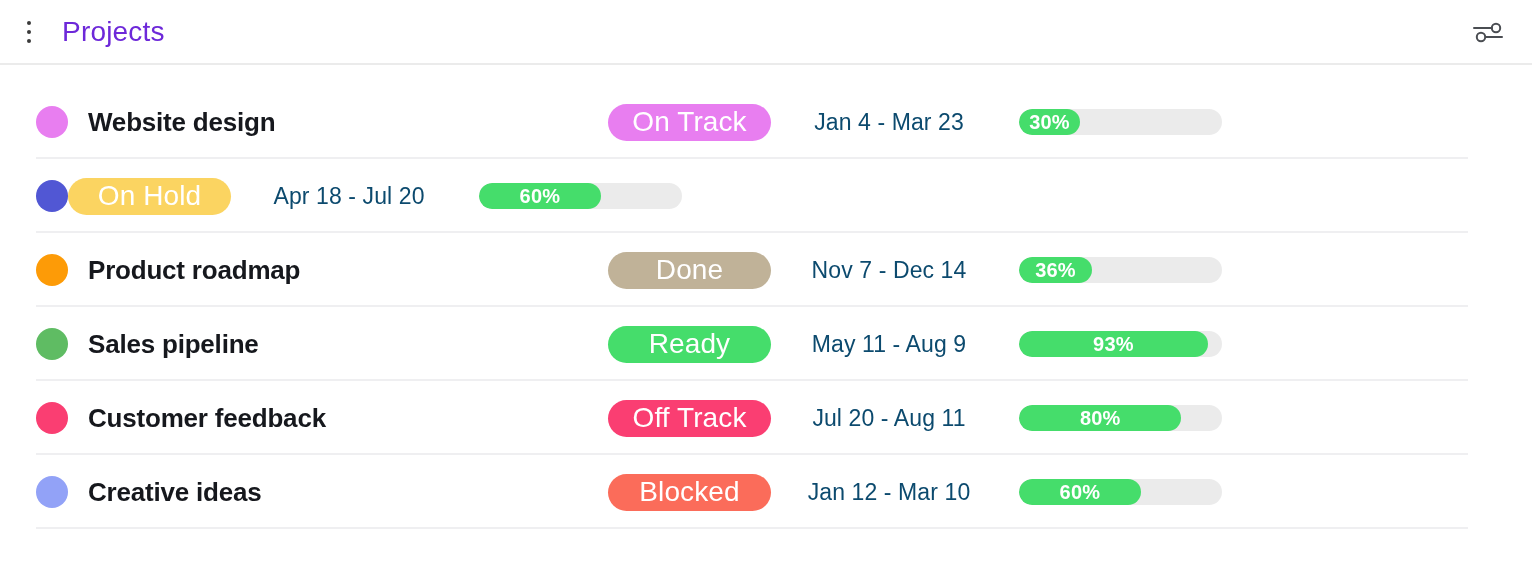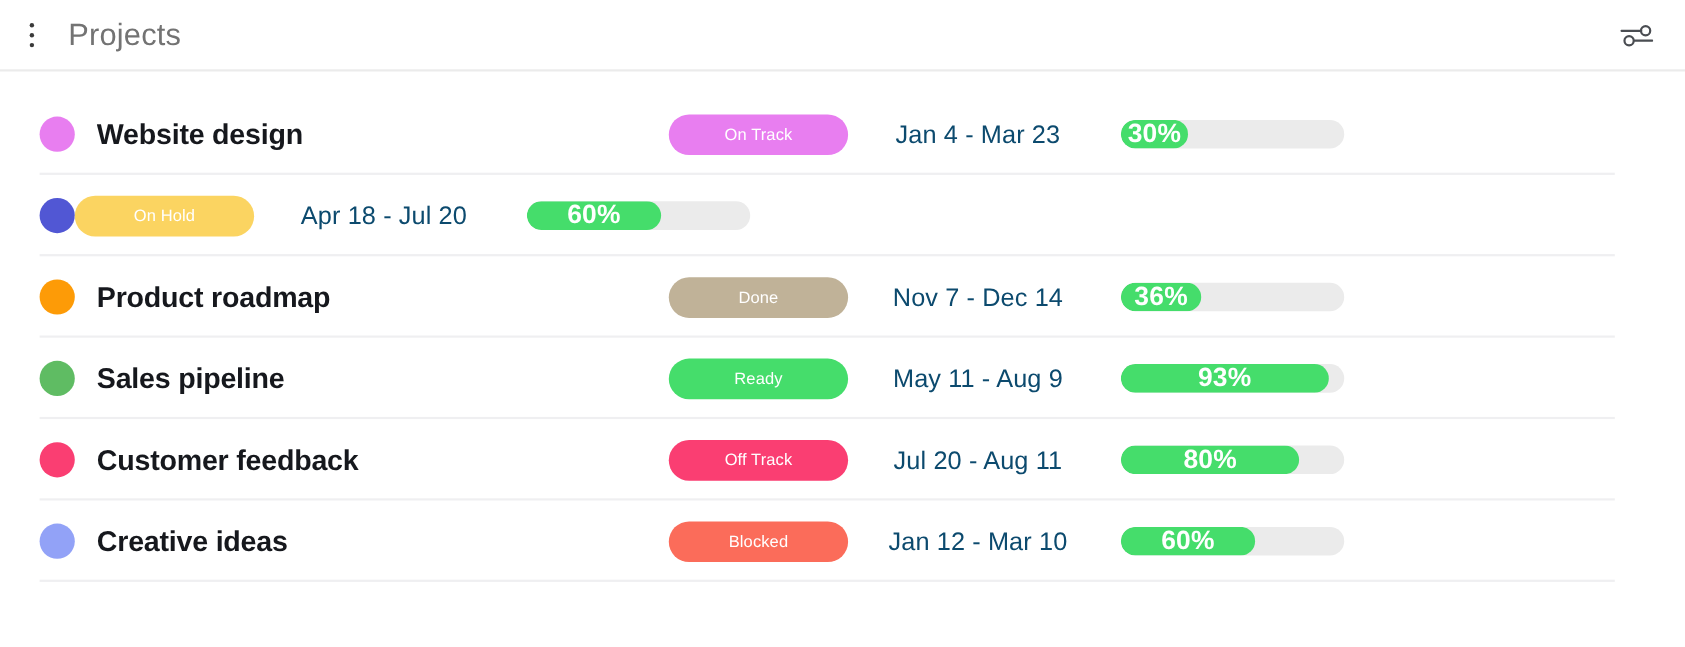--- a/index.html
+++ b/index.html
@@ -48,21 +48,21 @@
   .kebab-dot {
     width: 4px;
     height: 4px;
     border-radius: 50%;
     background: #3a3a3a;
   }
   .page-title {
     font-size: 28px;
     font-weight: 400;
     letter-spacing: 0.2px;
-    color: #737373;
+    color: #6d28d9;
     margin-left: 20px;
     white-space: nowrap;
   }
   .header-spacer { flex: 1 1 auto; }
   .filter-btn {
     width: 44px;
     height: 44px;
     margin-right: 22px;
     display: flex;
     align-items: center;
@@ -119,21 +119,21 @@
     display: flex;
     justify-content: center;
   }
   .badge {
     width: 163px;
     height: 37px;
     border-radius: 19px;
     display: flex;
     align-items: center;
     justify-content: center;
-    font-size: 15px;
+    font-size: 28px;
     font-weight: 500;
     color: #ffffff;
     letter-spacing: 0.1px;
     box-sizing: border-box;
     cursor: pointer;
   }
 
   .date-cell {
     flex: 0 0 236px;
     display: flex;
@@ -165,21 +165,21 @@
     bottom: 0;
     border-radius: 13px;
     background: #45dd6b;
     display: flex;
     align-items: center;
     justify-content: center;
     min-width: 44px;
     box-sizing: border-box;
   }
   .fill-label {
-    font-size: 24px;
+    font-size: 20px;
     font-weight: 600;
     color: #ffffff;
     letter-spacing: 0.2px;
     white-space: nowrap;
   }
 </style>
 </head>
 <body>
 
 <div class="app">

